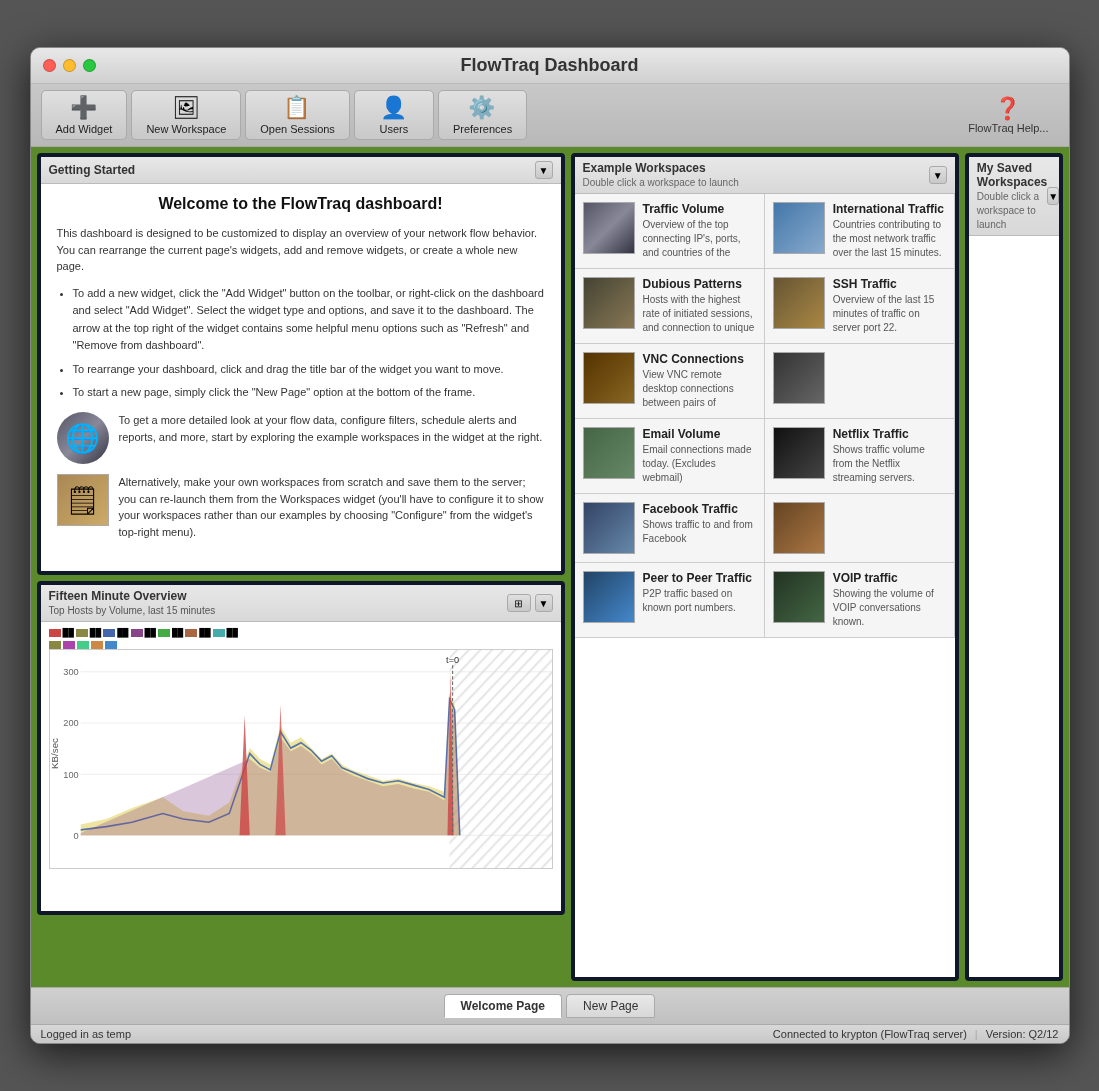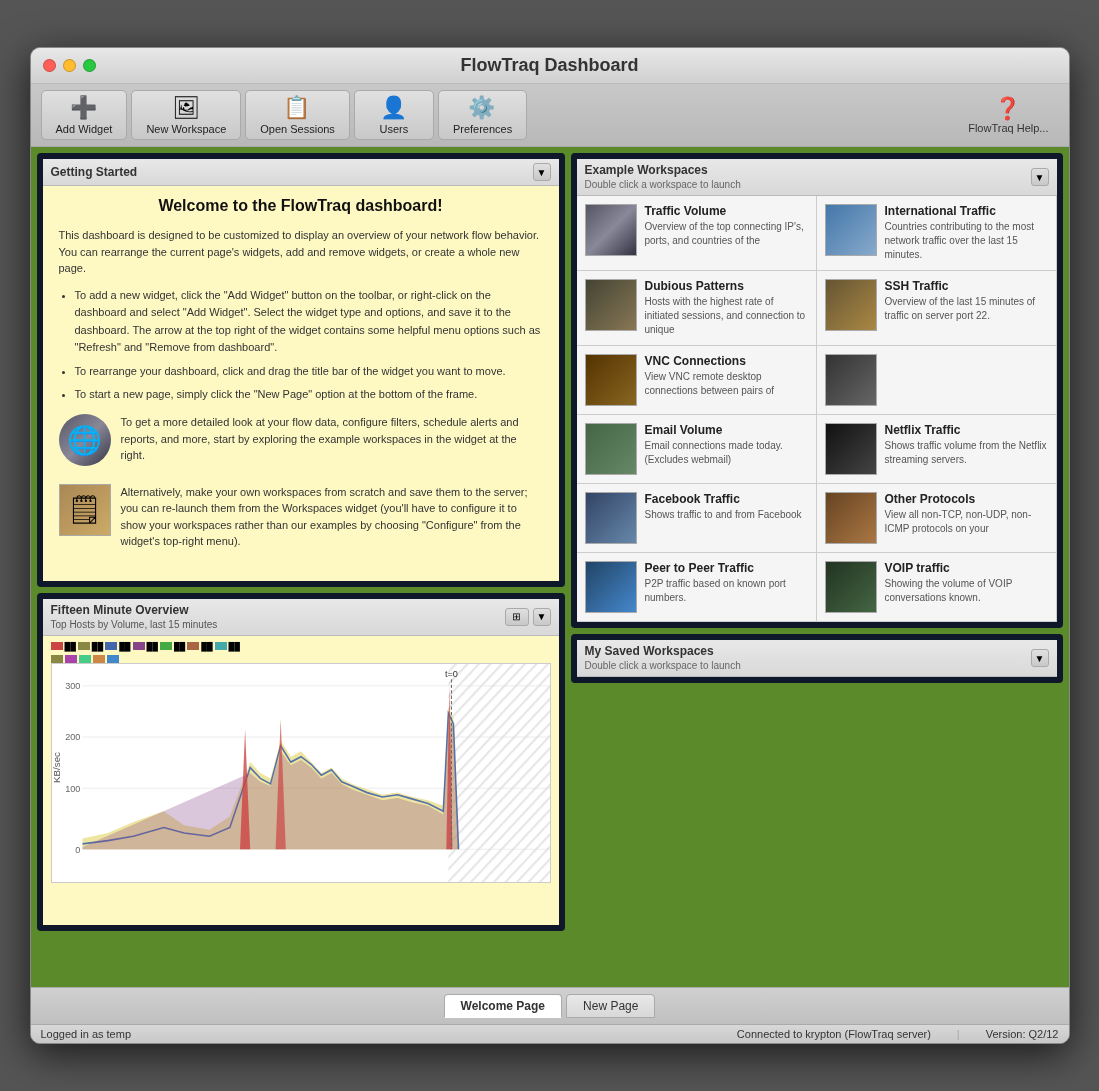--- a/index.html
+++ b/index.html
@@ -76,22 +76,22 @@
     
     .left-panel {
       width: 540px;
       display: flex;
       flex-direction: column;
       gap: 6px;
       padding: 6px;
     }
     
     .widget {
-      background: #fef9c3;
-      border: 6px solid #0f172a;
+      background: #ffffff;
+      border: 4px solid #0f172a;
       border-radius: 4px;
       overflow: hidden;
     }
     .widget-header {
       background: linear-gradient(to bottom, #e8e8e8, #d8d8d8);
       border-bottom: 1px solid #bbb;
       padding: 4px 8px;
       display: flex;
       justify-content: space-between;
       align-items: center;
@@ -136,21 +136,21 @@
     .chart-legend {
       display: flex; flex-wrap: wrap; gap: 2px; margin-bottom: 4px;
       font-size: 9px;
     }
     .legend-item { display: flex; align-items: center; gap: 2px; }
     .legend-color { width: 12px; height: 8px; }
     
     .right-panel {
       flex: 1;
       display: flex;
-      flex-direction: column;
+      flex-direction: row;
       gap: 6px;
       padding: 6px 6px 6px 0;
     }
     .example-workspaces { }
     .workspace-grid {
       display: grid;
       grid-template-columns: 1fr 1fr;
       gap: 0;
     }
     .workspace-item {
@@ -201,21 +201,21 @@
     
     .statusbar {
       background: linear-gradient(to bottom, #d8d8d8, #c8c8c8);
       border-top: 1px solid #aaa;
       padding: 3px 10px;
       display: flex;
       font-size: 11px;
       color: #333;
     }
     .statusbar-left { flex: 1; }
-    .statusbar-right { display: flex; gap: 26px; }
+    .statusbar-right { display: flex; gap: 8px; }
     .statusbar-sep { color: #aaa; }
     
     .chart-svg { width: 100%; height: 100%; }
     
     .thumb-traffic { background: linear-gradient(135deg, #556, #889, #334); }
     .thumb-intl { background: linear-gradient(135deg, #4477aa, #88aacc); }
     .thumb-dubious { background: linear-gradient(135deg, #443, #887755); }
     .thumb-ssh { background: linear-gradient(135deg, #665533, #aa8844); }
     .thumb-vnc { background: linear-gradient(135deg, #553300, #886622); }
     .thumb-vpn { background: linear-gradient(135deg, #333, #666); }
@@ -478,24 +478,20 @@
 
           <div class="workspace-item">
             <div class="workspace-thumb thumb-facebook"></div>
             <div class="workspace-info">
               <h4>Facebook Traffic</h4>
               <p>Shows traffic to and from Facebook</p>
             </div>
           </div>
           <div class="workspace-item">
             <div class="workspace-thumb thumb-other"></div>
-            <div class="workspace-info">
-              <h4>Other Protocols</h4>
-              <p>View all non-TCP, non-UDP, non-ICMP protocols on your</p>
-            </div>
           </div>
 
           <div class="workspace-item">
             <div class="workspace-thumb thumb-p2p"></div>
             <div class="workspace-info">
               <h4>Peer to Peer Traffic</h4>
               <p>P2P traffic based on known port numbers.</p>
             </div>
           </div>
           <div class="workspace-item">

